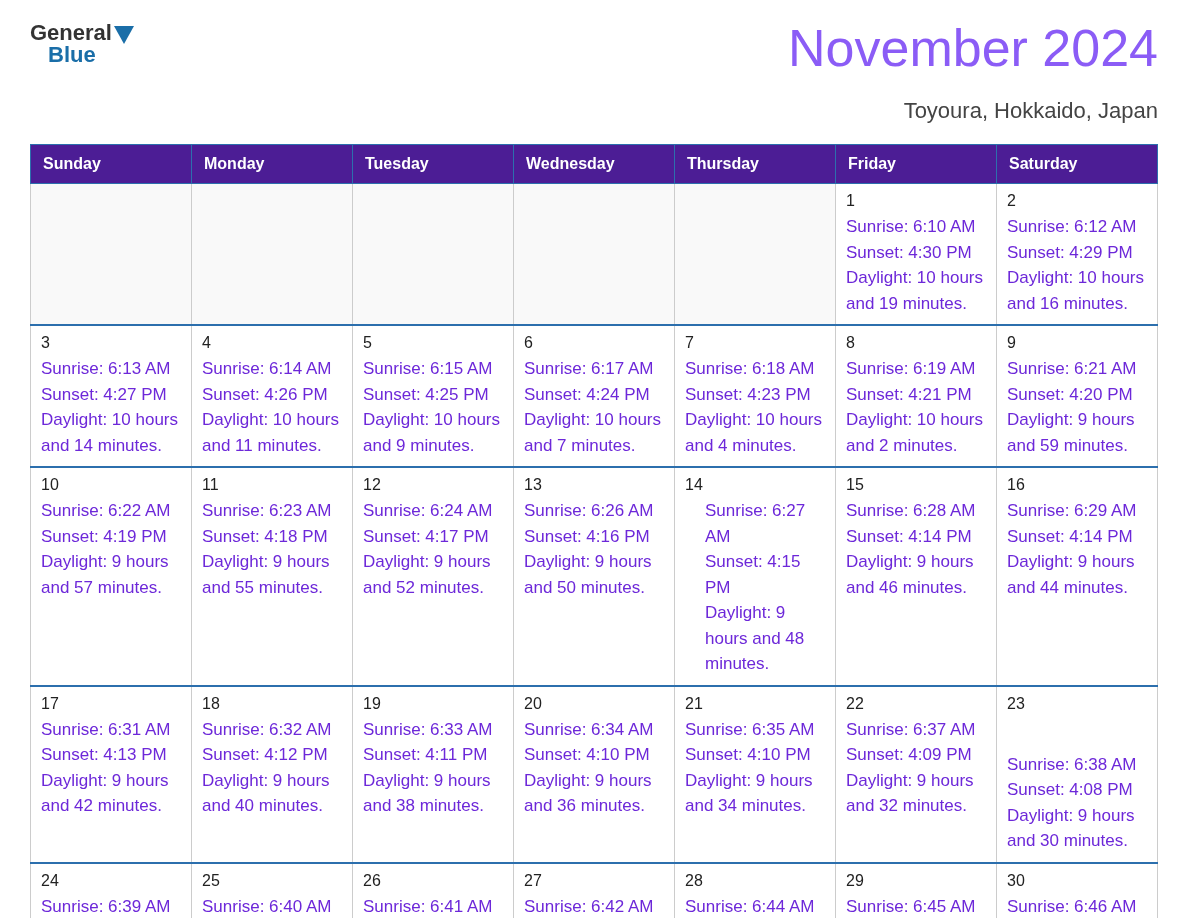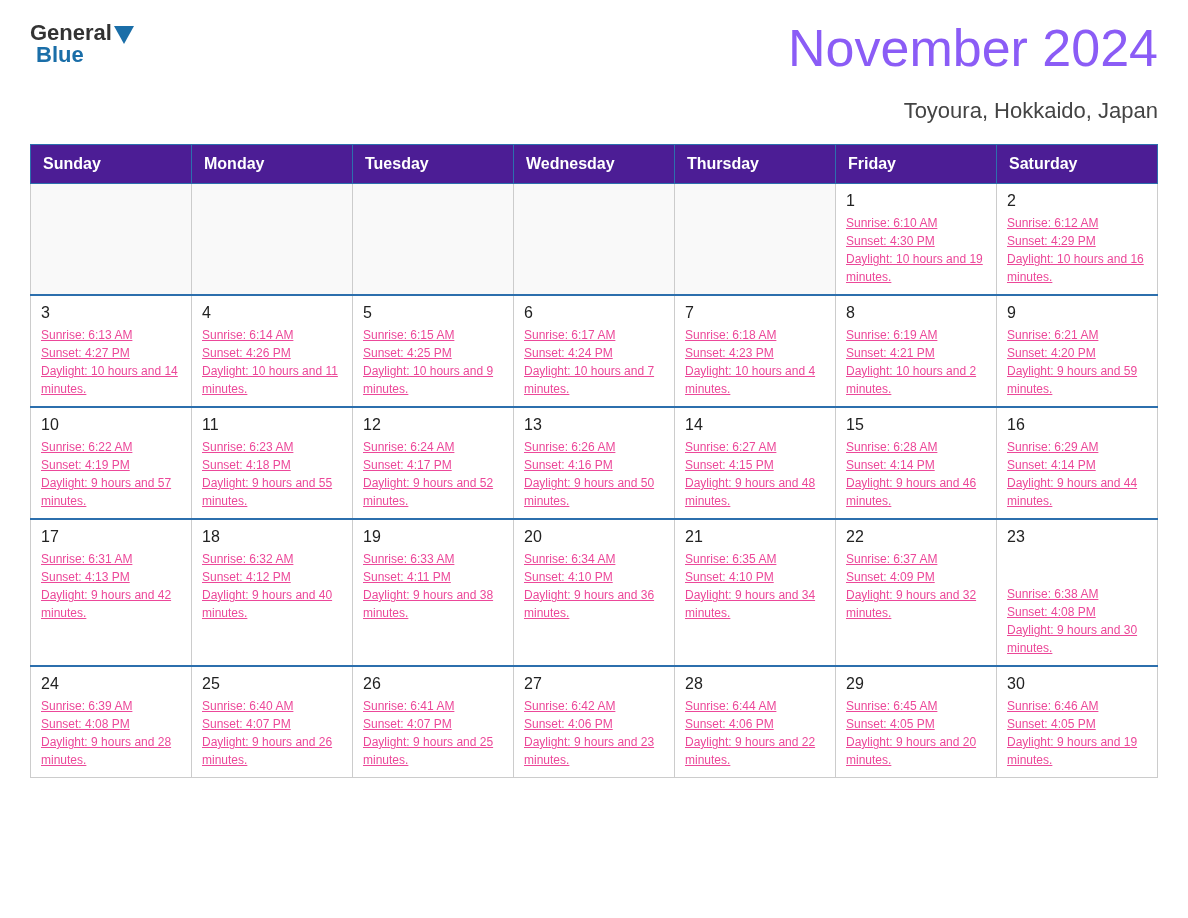--- a/index.html
+++ b/index.html
@@ -36,21 +36,21 @@
       border-top: 18px solid #1a6ea8;
       display: inline-block;
       margin-left: 2px;
       margin-bottom: 2px;
     }
     .logo-blue-text {
       color: #1a6ea8;
       font-size: 22px;
       font-weight: bold;
       margin-top: -4px;
-      margin-left: 6px;
+      margin-left: 18px;
     }
     .title-section {
       text-align: right;
     }
     .month-title {
       font-size: 52px;
       font-weight: 400;
       color: #8b5cf6;
       line-height: 1.1;
     }
@@ -86,24 +86,23 @@
     .calendar td.empty {
       background: #f9f9f9;
     }
     .day-number {
       font-size: 16px;
       font-weight: 500;
       color: #222;
       margin-bottom: 4px;
     }
     .day-info {
-      font-size: 12px;
-      color: #ec4899;
+      font-size: 17px;
+      color: #6d28d9;
       line-height: 1.5;
-      text-decoration: underline;
     }
     .row-separator td {
       border-top: 2px solid #2c6fad;
     }
   </style>
 </head>
 <body>
 
 <div class="header">
   <div class="logo">
@@ -214,21 +213,21 @@
 Daylight: 9 hours and 52 minutes.</div>
         </td>
         <td>
           <div class="day-number">13</div>
           <div class="day-info" style="white-space: pre-line;">Sunrise: 6:26 AM
 Sunset: 4:16 PM
 Daylight: 9 hours and 50 minutes.</div>
         </td>
         <td>
           <div class="day-number">14</div>
-          <div class="day-info" style="white-space: pre-line;">Sunrise: 6:27 AM
+          <div class="day-info" style="white-space: pre-line; margin-left: 20px;">Sunrise: 6:27 AM
 Sunset: 4:15 PM
 Daylight: 9 hours and 48 minutes.</div>
         </td>
         <td>
           <div class="day-number">15</div>
           <div class="day-info" style="white-space: pre-line;">Sunrise: 6:28 AM
 Sunset: 4:14 PM
 Daylight: 9 hours and 46 minutes.</div>
         </td>
         <td>

